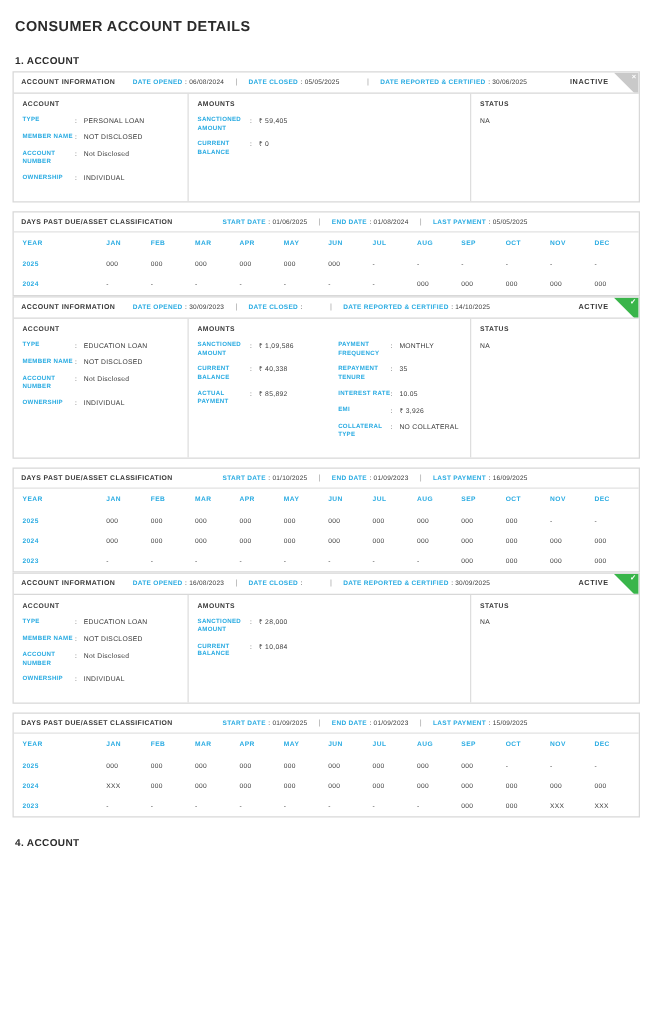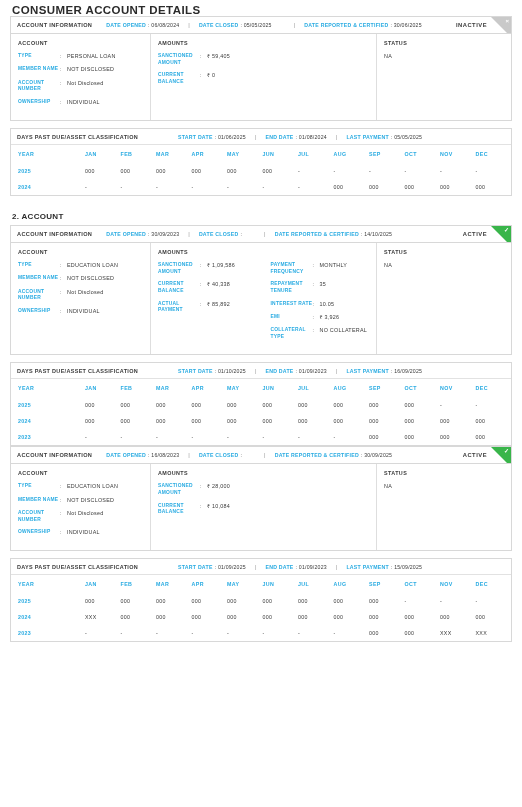--- a/index.html
+++ b/index.html
@@ -9,21 +9,21 @@
     font-family: "Liberation Sans", sans-serif;
     color: #333333;
   }
   body { padding: 0 10px; }
 
   .page-title {
     font-size: 11.5px;
     font-weight: bold;
     letter-spacing: 0.4px;
     color: #2b2b2b;
-    padding: 4px 2px 0 2px;
+    padding: 16px 2px 0 2px;
   }
 
   .acct-heading {
     font-size: 8px;
     font-weight: bold;
     letter-spacing: 0.3px;
     color: #2b2b2b;
     margin: 16px 0 4px 2px;
   }
 
@@ -200,20 +200,21 @@
   .dash { color: #9a9a9a; }
 
   .spacer-bottom { height: 10px; }
 </style>
 </head>
 <body>
 
 <div class="page-title">CONSUMER ACCOUNT DETAILS</div>
 
 <div id="accounts-root">
+    <div class="acct-heading">1. ACCOUNT</div>
     <div class="acct-card">
       <div class="info-bar">
         <span class="info-bar-title">ACCOUNT INFORMATION</span>
         <span class="info-item">
           <span class="lbl-cyan">DATE OPENED</span>
           <span class="val-dark"> : 06/08/2024</span>
         </span>
         <span class="sep">|</span>
         <span class="info-item">
           <span class="lbl-cyan">DATE CLOSED</span>
@@ -340,21 +341,20 @@
             <td class="m dash">-</td>
             <td class="m">000</td>
             <td class="m">000</td>
             <td class="m">000</td>
             <td class="m">000</td>
             <td class="m">000</td>
           </tr>
         </tbody>
       </table>
     </div>
-    <div class="acct-heading">2. ACCOUNT</div>
     <div class="acct-card">
       <div class="info-bar">
         <span class="info-bar-title">ACCOUNT INFORMATION</span>
         <span class="info-item">
           <span class="lbl-cyan">DATE OPENED</span>
           <span class="val-dark"> : 30/09/2023</span>
         </span>
         <span class="sep">|</span>
         <span class="info-item">
           <span class="lbl-cyan">DATE CLOSED</span>
@@ -683,15 +683,16 @@
             <td class="m dash">-</td>
             <td class="m dash">-</td>
             <td class="m">000</td>
             <td class="m">000</td>
             <td class="m">XXX</td>
             <td class="m">XXX</td>
           </tr>
         </tbody>
       </table>
     </div>
+    <div class="acct-heading">4. ACCOUNT</div>
   </div>
 
 <div class="spacer-bottom"></div>
 
 </body></html>

